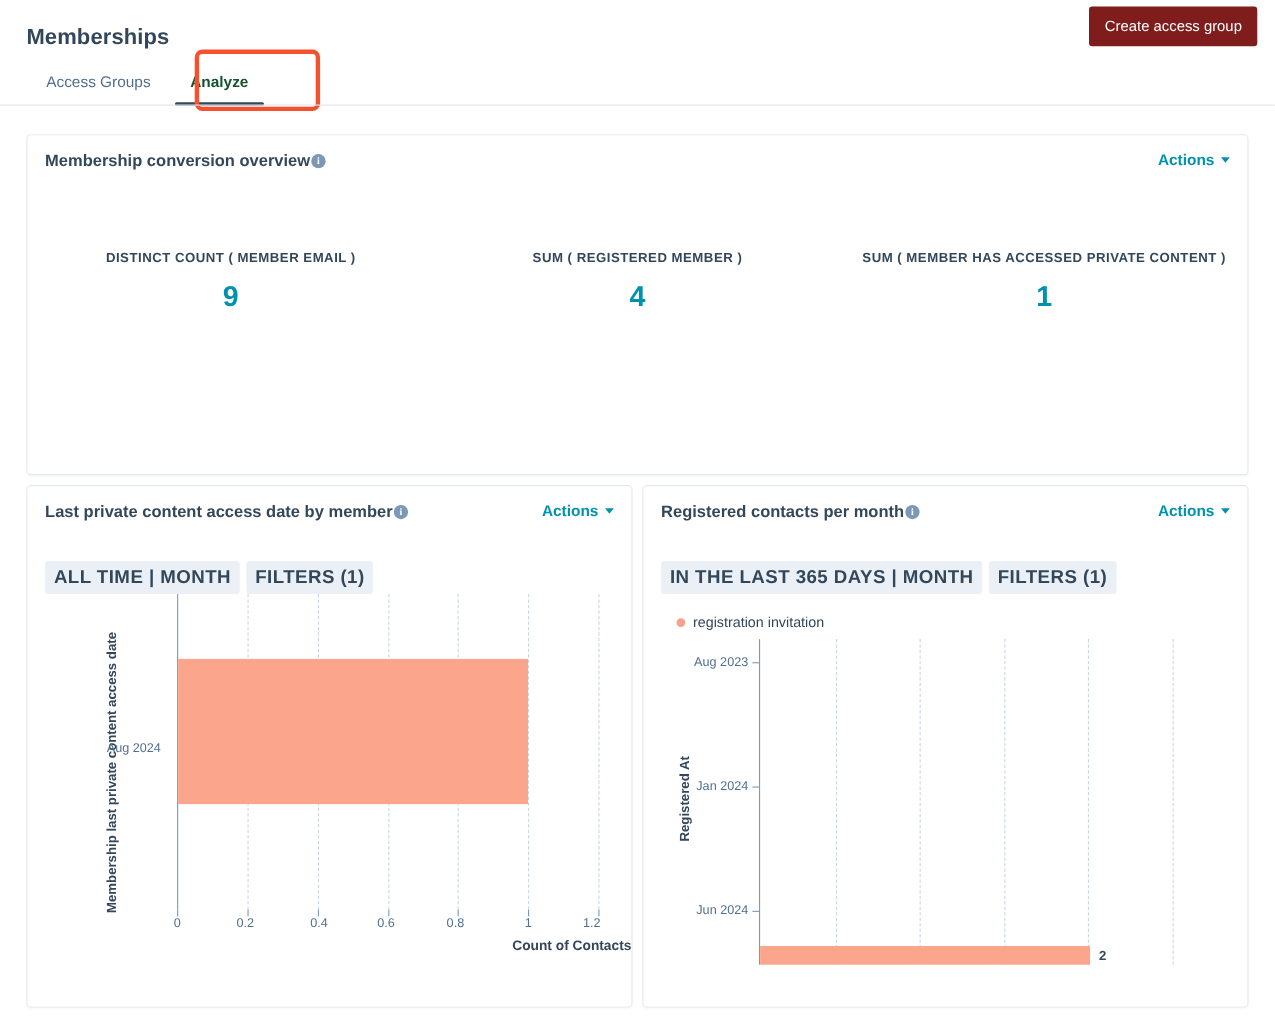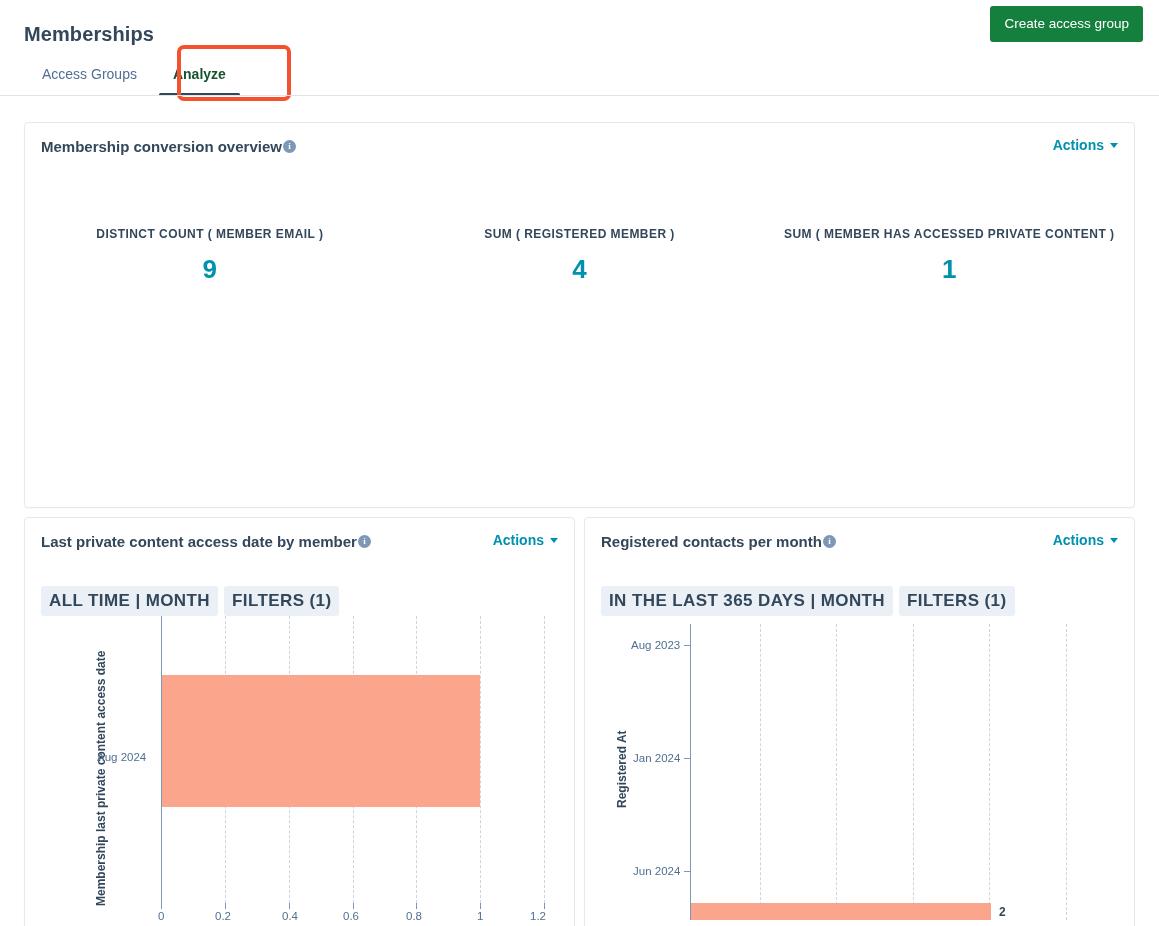--- a/index.html
+++ b/index.html
@@ -21,21 +21,21 @@
     font-size: 20px;
     font-weight: 700;
     color: #33475b;
     letter-spacing: 0.1px;
     line-height: 28px;
     margin-top: 8px;
   }
   .primary-btn {
     position: absolute;
     top: 6px; right: 16px;
-    background: #15803d;
+    background: #7f1d1d;
     color: #ffffff;
     border: none;
     border-radius: 3px;
     font-family: "Liberation Sans", sans-serif;
     font-size: 13.5px;
     line-height: 16px;
     padding: 10px 14px;
     cursor: pointer;
     white-space: nowrap;
   }
@@ -140,21 +140,21 @@
   }
   .caret {
     width: 0; height: 0;
     border-left: 4.5px solid transparent;
     border-right: 4.5px solid transparent;
     border-top: 5px solid #0091ae;
     display: inline-block;
   }
 
   
-  #overview-card { height: 386px; margin-top: 26px; }
+  #overview-card { height: 310px; margin-top: 26px; }
   .metrics {
     display: flex;
     padding-top: 70px;
   }
   .metric { flex: 1; text-align: center; }
   .metric-label {
     font-size: 12px;
     font-weight: 700;
     letter-spacing: 0.45px;
     color: #33475b;
@@ -371,20 +371,24 @@
           <span>Actions</span>
           <span class="caret"></span>
         </button>
       </div>
 
       <div class="badges">
         <span class="badge">IN THE LAST 365 DAYS | MONTH</span>
         <span class="badge">FILTERS (1)</span>
       </div>
 
+      <div class="legend">
+        <span class="legend-dot"></span>
+        <span>registration invitation</span>
+      </div>
 
       <div class="plot-wrap" id="right-plot" style="height:310px;">
 
         <div class="axis-title-y" style="left:30px; top:192px;">Registered At</div>
 
         <div class="tick-label" style="left:46px; top:23px;">Aug 2023</div>
         <div class="tick-label" style="left:48px; top:136px;">Jan 2024</div>
         <div class="tick-label" style="left:48px; top:249px;">Jun 2024</div>
 
         <div class="tick-mark" style="left:99px; top:29px; width:6px;"></div>

